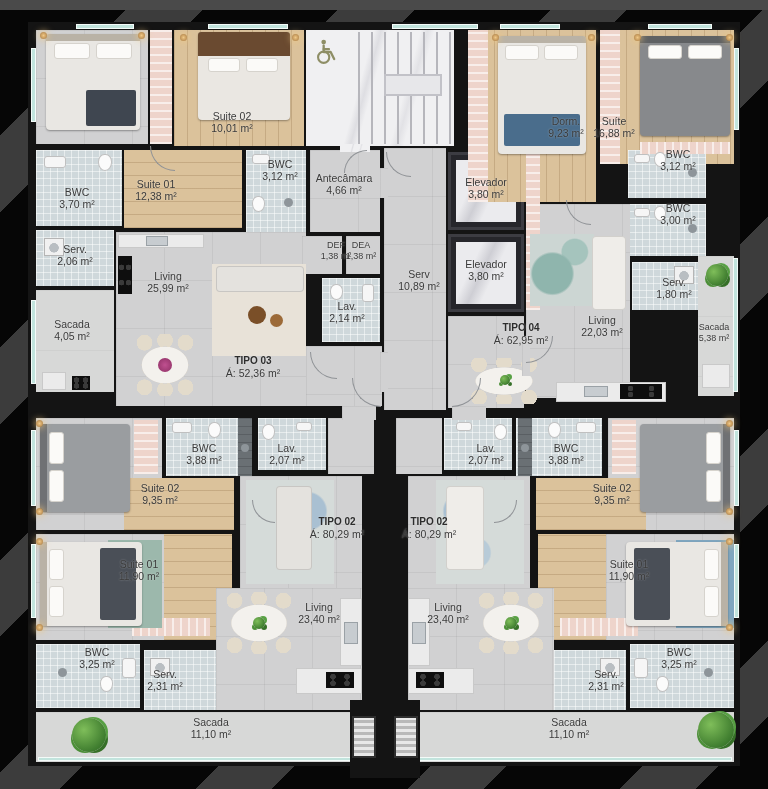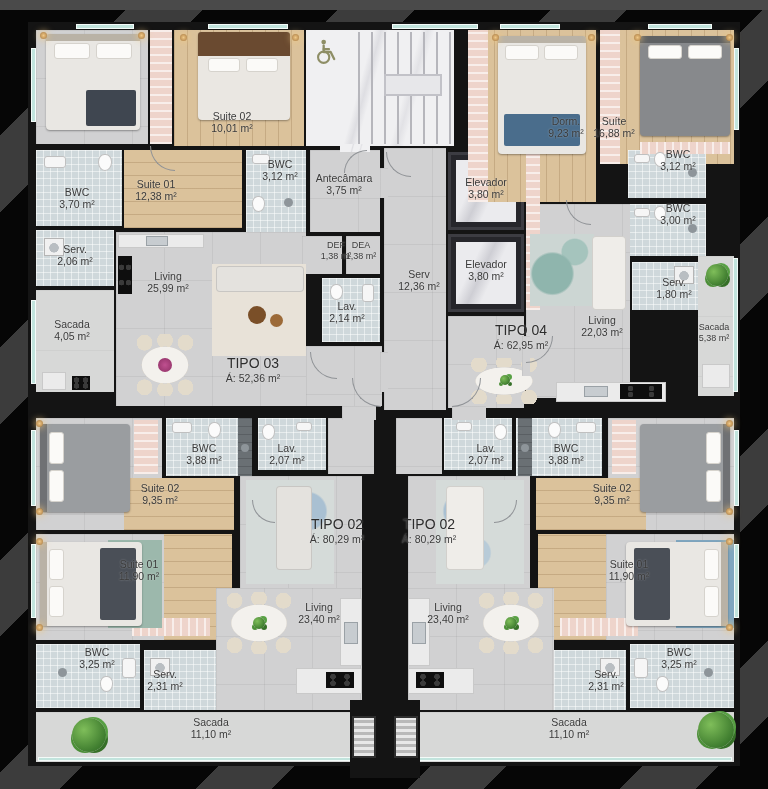--- a/index.html
+++ b/index.html
@@ -61,21 +61,21 @@
   .door{position:absolute;border-left:1px solid #8f9296;border-bottom:1px solid #8f9296;
     border-radius:0 0 0 100%;}
   .treads{position:absolute;background-image:repeating-linear-gradient(90deg,#b6b6bc 0 2px,transparent 2px 13px);}
   .landing{position:absolute;background:#e7e7ea;border:2px solid #c2c2c8;box-sizing:border-box;}
   .ac{position:absolute;background:repeating-linear-gradient(0deg,#e8e8e8 0 3px,#b9b9b9 3px 6px);
     border:2px solid #2e2e2e;box-sizing:border-box;}
   .lbl{position:absolute;transform:translateX(-50%);text-align:center;color:#3a3a3a;
     font-size:10.5px;line-height:1.18;white-space:nowrap;text-shadow:0 0 2px rgba(255,255,255,.45);}
   .lbl span{display:block;}
   .lbl.sm{font-size:9px;}
-  .lbl.tipo .nm{font-weight:400;font-size:14px;color:#2d2d2d;}
+  .lbl.tipo .nm{font-weight:700;font-size:10px;color:#2d2d2d;}
   .lbl.tipo .ar{font-size:10.5px;}
 </style>
 </head>
 <body>
 
 <div class="stage">
   <div class="stripes"></div>
   <div class="topbar"></div>
 
   <div class="f blk" style="left:28px;top:22px;width:712px;height:744px;"></div>
@@ -335,21 +335,21 @@
   <div class="lbl" style="left:232px;top:110px;">
       <span class="nm">Suite 02</span>
       <span class="ar">10,01 m²</span>
     </div>
   <div class="lbl" style="left:280px;top:158px;">
       <span class="nm">BWC</span>
       <span class="ar">3,12 m²</span>
     </div>
   <div class="lbl" style="left:344px;top:172px;">
       <span class="nm">Antecâmara</span>
-      <span class="ar">3,75 m²</span>
+      <span class="ar">4,66 m²</span>
     </div>
   <div class="lbl" style="left:156px;top:178px;">
       <span class="nm">Suite 01</span>
       <span class="ar">12,38 m²</span>
     </div>
   <div class="lbl" style="left:77px;top:186px;">
       <span class="nm">BWC</span>
       <span class="ar">3,70 m²</span>
     </div>
   <div class="lbl sm" style="left:336px;top:240px;">
@@ -363,21 +363,21 @@
   <div class="lbl" style="left:75px;top:243px;">
       <span class="nm">Serv.</span>
       <span class="ar">2,06 m²</span>
     </div>
   <div class="lbl" style="left:168px;top:270px;">
       <span class="nm">Living</span>
       <span class="ar">25,99 m²</span>
     </div>
   <div class="lbl" style="left:419px;top:268px;">
       <span class="nm">Serv</span>
-      <span class="ar">12,36 m²</span>
+      <span class="ar">10,89 m²</span>
     </div>
   <div class="lbl" style="left:486px;top:176px;">
       <span class="nm">Elevador</span>
       <span class="ar">3,80 m²</span>
     </div>
   <div class="lbl" style="left:486px;top:258px;">
       <span class="nm">Elevador</span>
       <span class="ar">3,80 m²</span>
     </div>
   <div class="lbl" style="left:72px;top:318px;">

